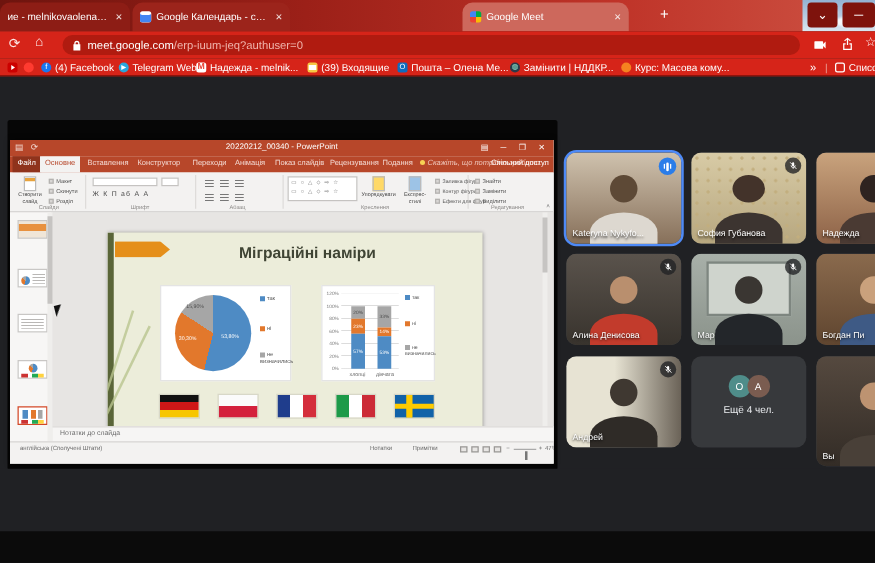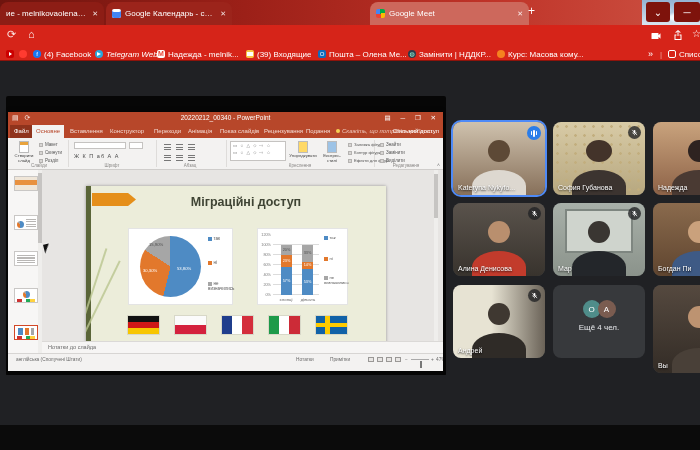--- a/index.html
+++ b/index.html
@@ -180,33 +180,40 @@
     </div>
     <div class="tab" style="left:0;width:104px;background:#8d1d15;">
       <span class="tlabel">ие - melnikovaolenaster</span>
       <span class="tclose">✕</span>
     </div>
     <div class="tab" style="left:106px;width:126px;background:#9c241b;">
       <span class="fav fav-cal"></span>
       <span class="tlabel">Google Календарь - суббота, 12</span>
       <span class="tclose">✕</span>
     </div>
-    <div class="tab" style="left:370px;width:159px;background:#cd685c;">
+    <div class="tab" style="left:370px;width:133px;background:#cd685c;">
       <span class="fav fav-meet"></span>
       <span class="tlabel">Google Meet</span>
       <span class="tclose">✕</span>
     </div>
     <div class="newtab">+</div>
     <div class="winbtn" style="right:30px;width:24px;">⌄</div>
     <div class="winbtn" style="right:0;width:26px;">─</div>
   </div>
 
   <div id="toolbar">
     <span class="navic" style="left:7px;">⟳</span>
     <span class="navic" style="left:28px;">⌂</span>
+  </div>
+  <div id="addressbar">
+    <svg class="lock" viewBox="0 0 10 13">
+        <path d="M2 5V4a3 3 0 0 1 6 0v1h1v7H1V5h1zm1.5 0h3V4a1.5 1.5 0 0 0-3 0v1z" fill="#fff"></path>
+      </svg>
+    <span class="domain">meet.google.com</span>
+      <span class="path">/erp-iuum-jeq?authuser=0</span>
   </div>
   <svg class="tbric" style="left:650px;width:12px;height:16px;" viewBox="0 0 24 24">
       <path d="M17 10.5V7a1 1 0 0 0-1-1H4a1 1 0 0 0-1 1v10a1 1 0 0 0 1 1h12a1 1 0 0 0 1-1v-3.5l4 4v-11l-4 4z" fill="#fff"></path>
     </svg>
   <svg class="tbric" style="left:672px;width:12px;height:16px;" viewBox="0 0 24 24">
       <path d="M5 9v11h14V9h-4v2h2v7H7v-7h2V9H5zm6-6v9h2V3l3 3 1.4-1.4L12 .2 6.6 4.6 8 6l3-3z" fill="#fff"></path>
     </svg>
   <span class="tbric" style="left:692px;font-size:10px;top:28px;">☆</span>
 
   <div id="bookmarks">
@@ -215,21 +222,21 @@
           <span style="position:absolute;left:2.5px;top:1.5px;width:0;height:0;border-left:3px solid #fff;border-top:2.5px solid transparent;border-bottom:2.5px solid transparent;"></span>
         </span>
     </div>
     <div class="bm" style="left:19px;">
       <span class="bmico" style="background:#ff3b30;border-radius:50%;"></span>
     </div>
     <div class="bm" style="left:33px;">
       <span class="bmico" style="background:#1877f2;border-radius:50%;color:#fff;font-size:6px;text-align:center;line-height:8px;">f</span>
       <span>(4) Facebook</span>
     </div>
-    <div class="bm" style="left:95px;font-style:italic;">
+    <div class="bm" style="left:95px;">
       <span class="bmico" style="background:#2aa5da;border-radius:50%;position:relative;">
           <span style="position:absolute;left:2px;top:2px;width:0;height:0;border-left:4px solid #fff;border-top:2px solid transparent;border-bottom:2px solid transparent;"></span>
         </span>
       <span>Telegram Web</span>
     </div>
     <div class="bm" style="left:157px;">
       <span class="bmico" style="background:#fff;color:#ea4335;font-size:7px;font-weight:bold;text-align:center;line-height:8px;">M</span>
       <span>Надежда - melnik...</span>
     </div>
     <div class="bm" style="left:246px;">
@@ -350,21 +357,21 @@
       </div>
       <div class="vscroll" style="left:30px;top:0;height:183px;">
           <div class="vth" style="top:3px;height:70px;"></div>
         </div>
 
       <div id="slide">
         <div class="greenbar"></div>
         <div class="curve" style="left:4px;top:60px;width:2px;height:100px;transform:rotate(18deg);"></div>
         <div class="curve" style="left:12px;top:70px;width:1.5px;height:95px;transform:rotate(26deg);"></div>
         <div class="sl-arrow"></div>
-        <div class="sl-title">Міграційні доступ</div>
+        <div class="sl-title">Міграційні наміри</div>
 
         <div class="card" style="left:42px;top:42px;width:105px;height:77px;">
           <div id="pie" style="background: conic-gradient(rgb(78, 139, 196) 0%, rgb(78, 139, 196) 53.8%, rgb(226, 120, 44) 53.8%, rgb(226, 120, 44) 84.1%, rgb(166, 166, 166) 84.1%, rgb(166, 166, 166) 100%);"></div>
           <div class="pielab" style="left:48px;top:37px;">53,80%</div>
           <div class="pielab" style="left:14px;top:39px;">30,30%</div>
           <div class="pielab" style="left:20px;top:13px;color:#4d4d4d;">15,90%</div>
           <div class="leg" style="left:79px;top:7px;"><span class="sw" style="background: rgb(78, 139, 196);"></span><span>так</span></div>
           <div class="leg" style="left:79px;top:31px;"><span class="sw" style="background: rgb(226, 120, 44);"></span><span>ні</span></div>
           <div class="leg" style="left:79px;top:52px;width:24px;"><span class="sw" style="background: rgb(166, 166, 166);"></span><span>не визначились</span></div>
         </div>

